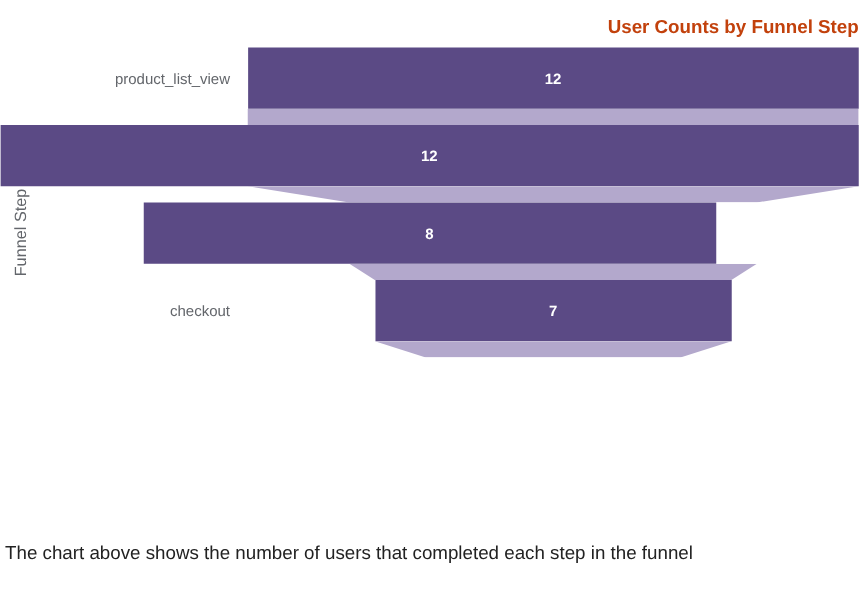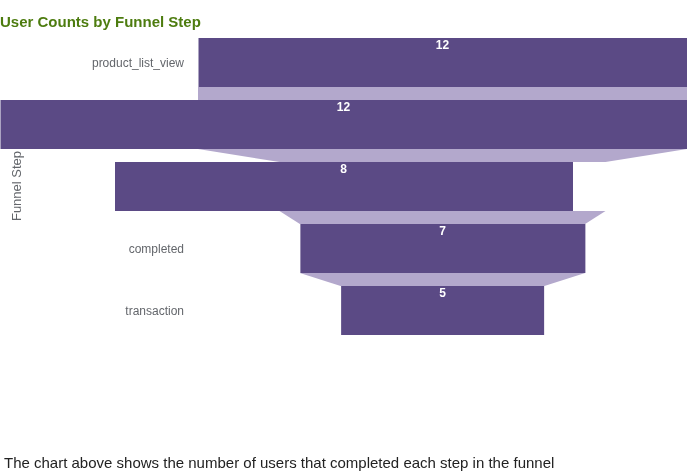--- a/index.html
+++ b/index.html
@@ -10,24 +10,24 @@
     background: #ffffff;
     font-family: "Liberation Sans", "DejaVu Sans", sans-serif;
     overflow: hidden;
   }
   .page {
     position: relative;
     width: 687px;
     height: 471px;
   }
   .chart-title {
-    text-align: left;
+    text-align: right;
     font-size: 15px;
     font-weight: bold;
-    color: #4d7c0f;
+    color: #c2410c;
     padding-top: 13px;
     padding-bottom: 8px;
   }
   .chart-wrap {
     position: relative;
   }
   .y-axis-label {
     position: absolute;
     left: 16px;
     top: 148px;
@@ -55,35 +55,36 @@
     flex: 1;
     position: relative;
   }
   .fbar {
     position: absolute;
     top: 0;
     bottom: 0;
     left: 50%;
     transform: translateX(-50%);
     display: flex;
+    align-items: center;
     justify-content: center;
   }
   .fval {
     color: #ffffff;
     font-size: 12px;
     font-weight: 600;
   }
   .fconn {
     position: absolute;
     top: 0; left: 0; right: 0; bottom: 0;
   }
   .caption {
     position: absolute;
     left: 4px;
-    bottom: 0;
+    bottom: 20px;
     font-size: 15px;
     color: #222222;
   }
 </style>
 </head>
 <body>
 
 <div class="page">
   <div class="chart-title">User Counts by Funnel Step</div>
 
@@ -124,38 +125,30 @@
             </div>
           </div>
         </div>
         <div class="crow">
           <div class="flabel"></div>
           <div class="farea">
             <div class="fconn" style="background: rgb(179, 168, 204); clip-path: polygon(16.6667% 0px, 83.3333% 0px, 79.1667% 100%, 20.8333% 100%);"></div>
           </div>
         </div>
         <div class="frow">
-          <div class="flabel">completed</div>
+          <div class="flabel">checkout</div>
           <div class="farea">
             <div class="fbar" style="width: 58.3333%; background: rgb(91, 74, 133);">
               <span class="fval" style="color: rgb(255, 255, 255);">7</span>
             </div>
           </div>
         </div>
         <div class="crow">
           <div class="flabel"></div>
           <div class="farea">
             <div class="fconn" style="background: rgb(179, 168, 204); clip-path: polygon(20.8333% 0px, 79.1667% 0px, 70.8333% 100%, 29.1667% 100%);"></div>
           </div>
         </div>
-        <div class="frow">
-          <div class="flabel">transaction</div>
-          <div class="farea">
-            <div class="fbar" style="width: 41.6667%; background: rgb(91, 74, 133);">
-              <span class="fval" style="color: rgb(255, 255, 255);">5</span>
-            </div>
-          </div>
-        </div>
       </div>
   </div>
 
   <div class="caption">The chart above shows the number of users that completed each step in the funnel</div>
 </div>
 
 </body></html>

